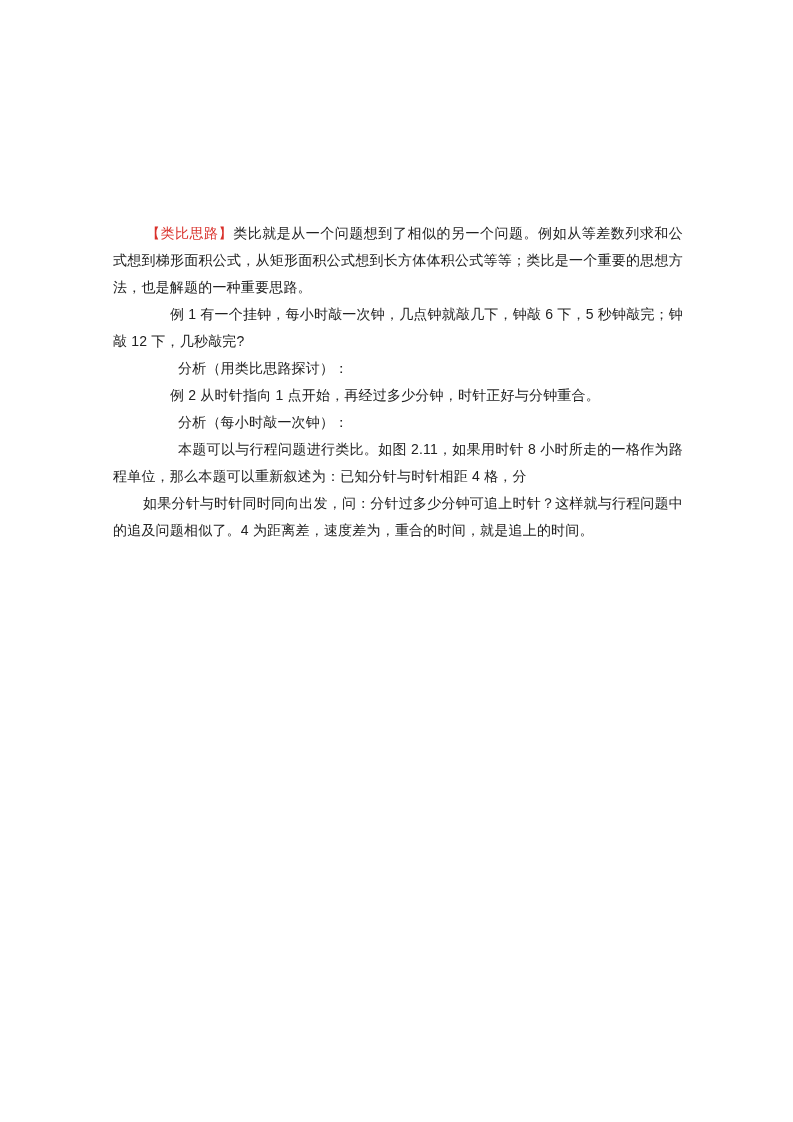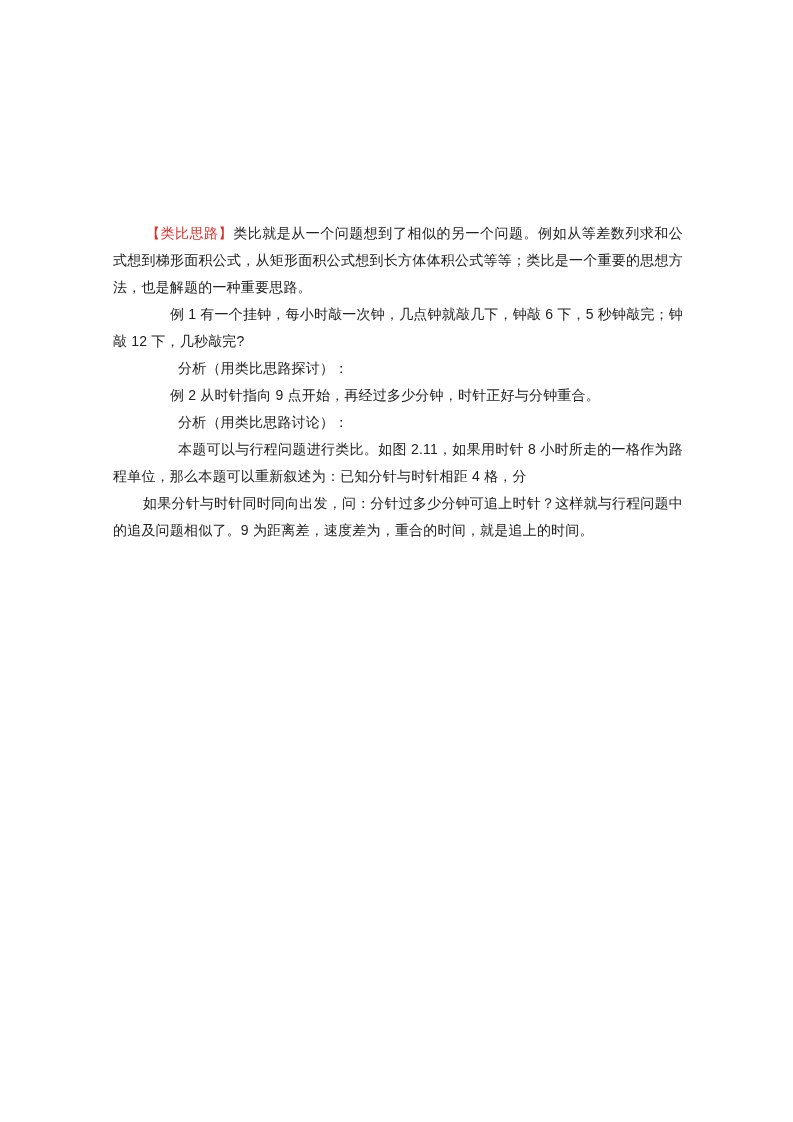--- a/index.html
+++ b/index.html
@@ -43,22 +43,22 @@
 <div class="page">
   <div class="content">
 
     <p class="indent-intro"><span class="red-label" style="color: rgb(217, 48, 42);">【类比思路】</span><span>类比就是从一个问题想到了相似的另一个问题。例如从等差数列求和公式想到梯形面积公式，从矩形面积公式想到长方体体积公式等等；类比是一个重要的思想方法，也是解题的一种重要思路。</span></p>
 
     <p class="indent-example">例 1 有一个挂钟，每小时敲一次钟，几点钟就敲几下，钟敲 6 下，5 秒钟敲完；钟敲 12 下，几秒敲完?</p>
 
     <p class="indent-analysis">分析（用类比思路探讨）：</p>
 
 
-    <p class="indent-example">例 2 从时针指向 9 点开始，再经过多少分钟，时针正好与分钟重合。</p>
+    <p class="indent-example">例 2 从时针指向 1 点开始，再经过多少分钟，时针正好与分钟重合。</p>
 
-    <p class="indent-analysis">分析（用类比思路讨论）：</p>
+    <p class="indent-analysis">分析（每小时敲一次钟）：</p>
 
     <p class="indent-analysis">本题可以与行程问题进行类比。如图 2.11，如果用时针 8 小时所走的一格作为路程单位，那么本题可以重新叙述为：已知分针与时针相距 4 格，分</p>
 
-    <p class="indent-small">如果分针与时针同时同向出发，问：分针过多少分钟可追上时针？这样就与行程问题中的追及问题相似了。9 为距离差，速度差为，重合的时间，就是追上的时间。</p>
+    <p class="indent-small">如果分针与时针同时同向出发，问：分针过多少分钟可追上时针？这样就与行程问题中的追及问题相似了。4 为距离差，速度差为，重合的时间，就是追上的时间。</p>
 
   </div>
 </div>
 
 </body></html>

